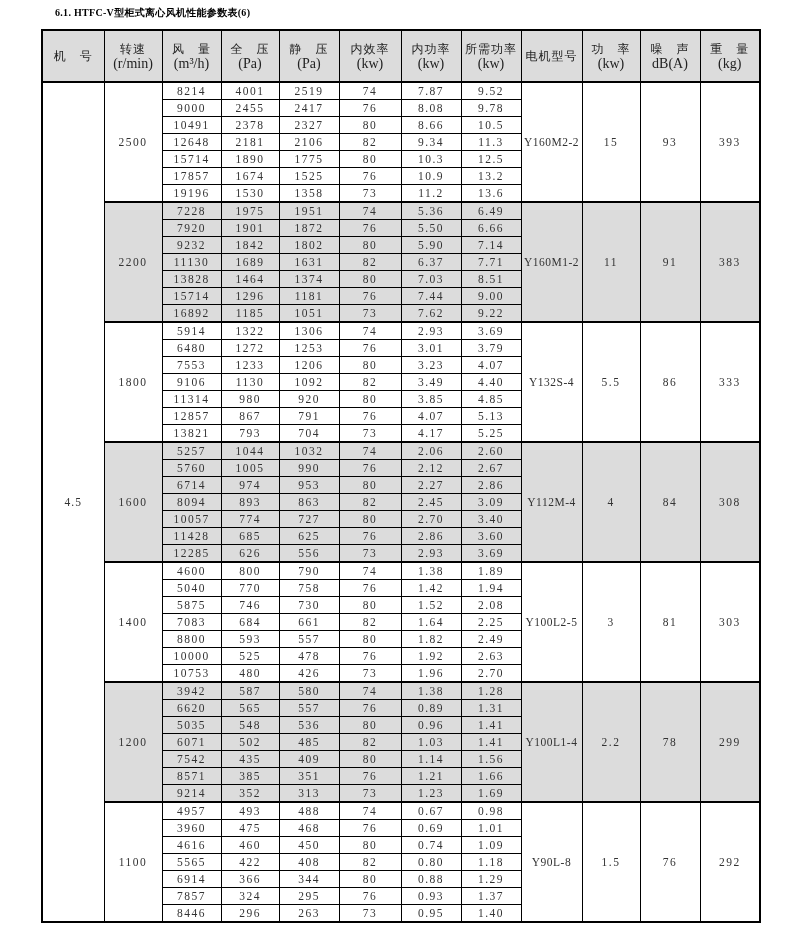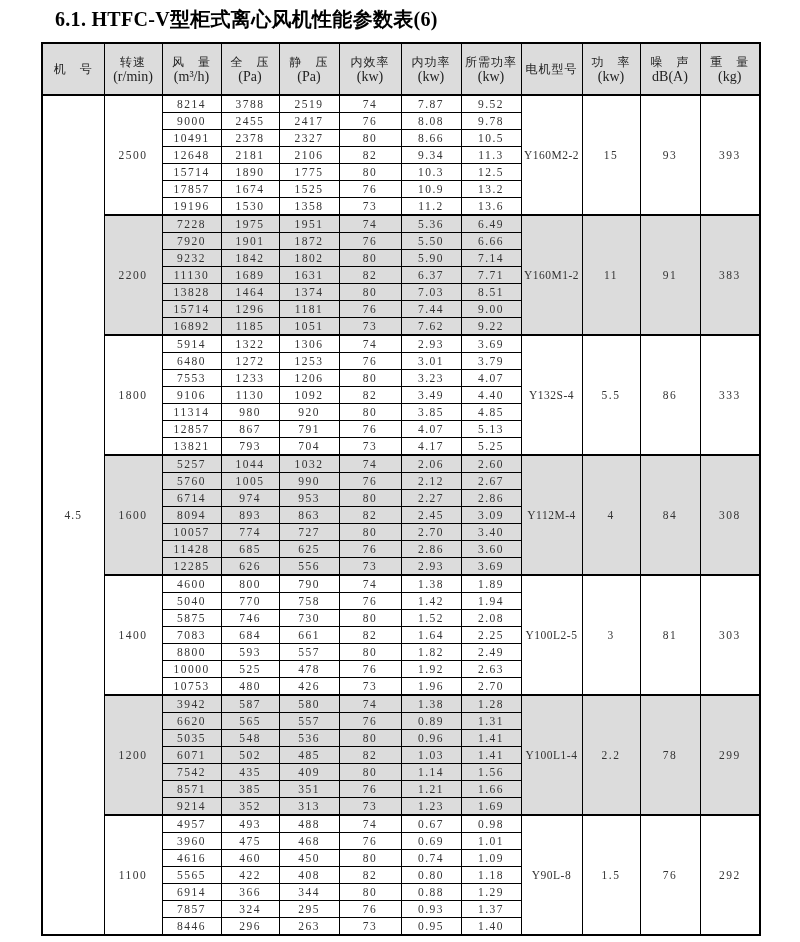--- a/index.html
+++ b/index.html
@@ -4,21 +4,21 @@
 <style>
   html,body { margin:0; padding:0; background:#ffffff; }
   body {
     width:800px; height:942px; overflow:hidden;
     font-family:"Liberation Serif","DejaVu Serif",serif;
     color:#2b2b2b;
   }
   .page { padding-top:6px; }
   .doc-title {
     margin:0 0 9px 55px;
-    font-size:20px; font-weight:bold; color:#000;
+    font-size:10px; font-weight:bold; color:#000;
     letter-spacing:0.3px;
     font-family:"Liberation Serif","DejaVu Serif",serif;
   }
   table.perf {
     border-collapse:collapse; table-layout:fixed;
     margin-left:41px; width:718px;
     border:2px solid #000;
   }
   th,td {
     border:1px solid #000;
@@ -113,21 +113,21 @@
           <div class="hl">重　量</div>
           <div class="hu">(kg)</div>
         </th>
       </tr>
     </thead>
     <tbody>
         <tr class="group-start">
           <td rowspan="49" class="machine">4.5</td>
           <td rowspan="7">2500</td>
           <td>8214</td>
-          <td>3788</td>
+          <td>4001</td>
           <td>2519</td>
           <td>74</td>
           <td>7.87</td>
           <td>9.52</td>
           <td rowspan="7" class="motor">Y160M2-2</td>
           <td rowspan="7">15</td>
           <td rowspan="7">93</td>
           <td rowspan="7">393</td>
         </tr>
         <tr>

